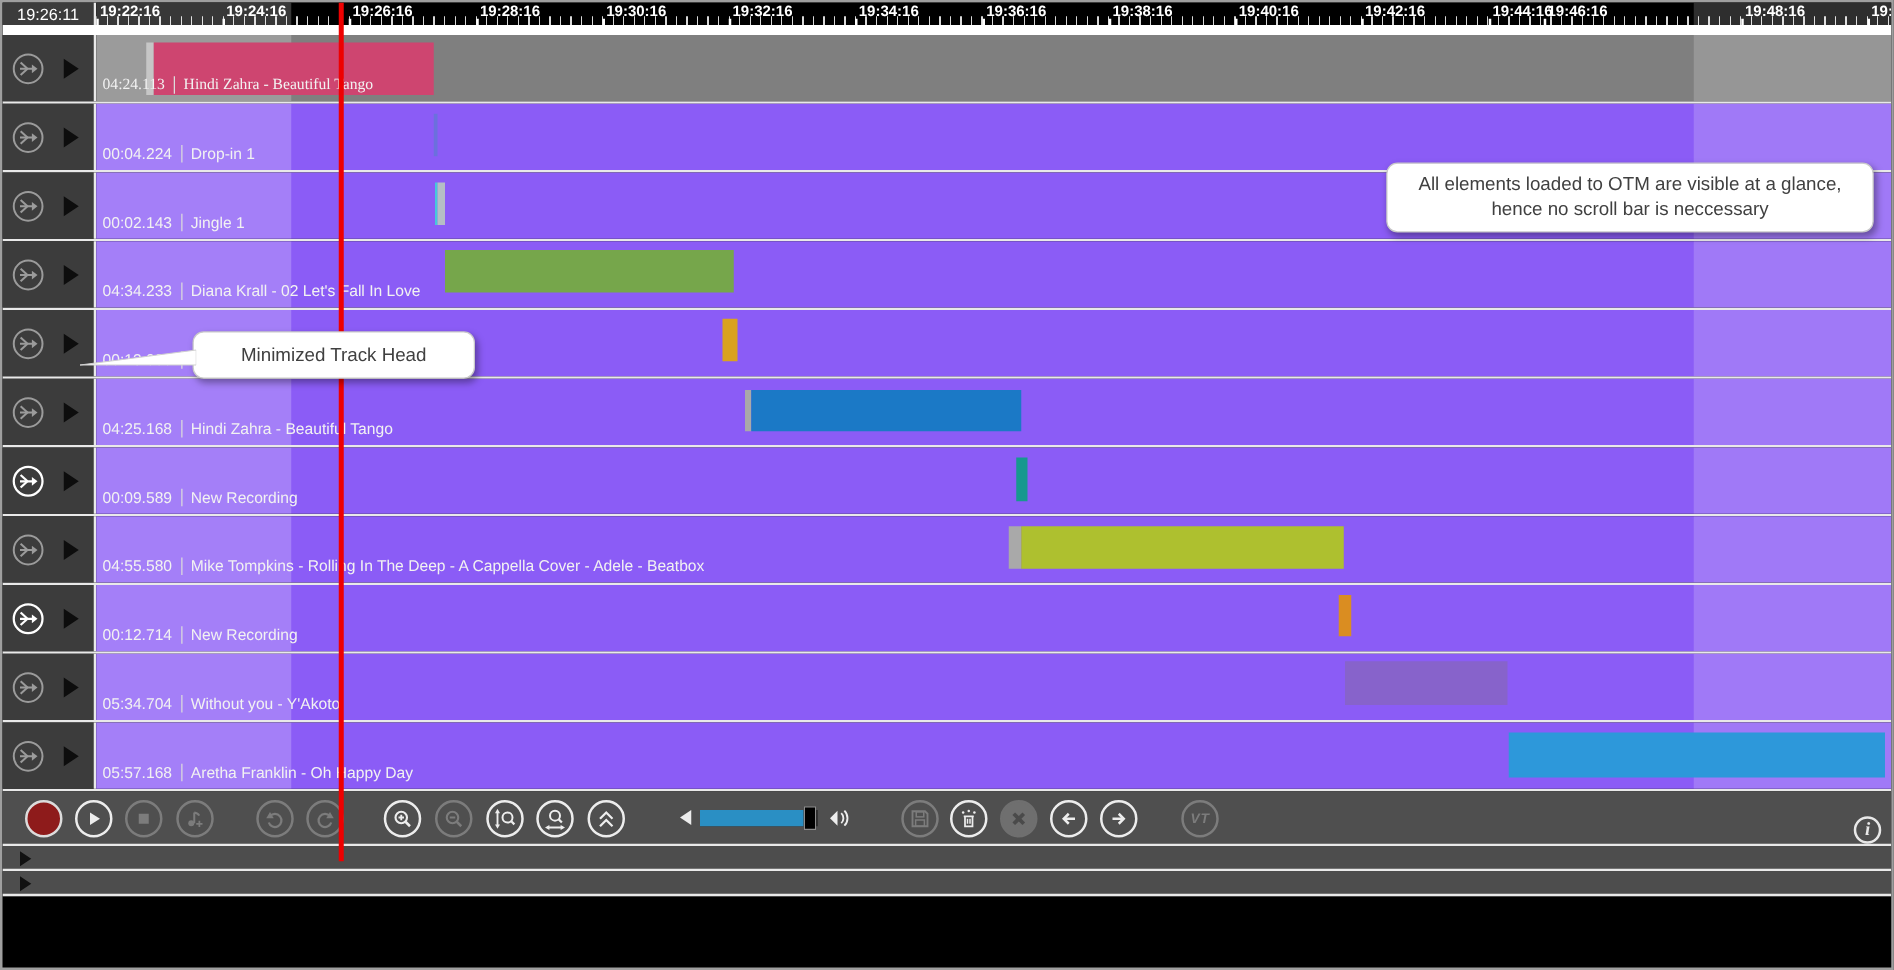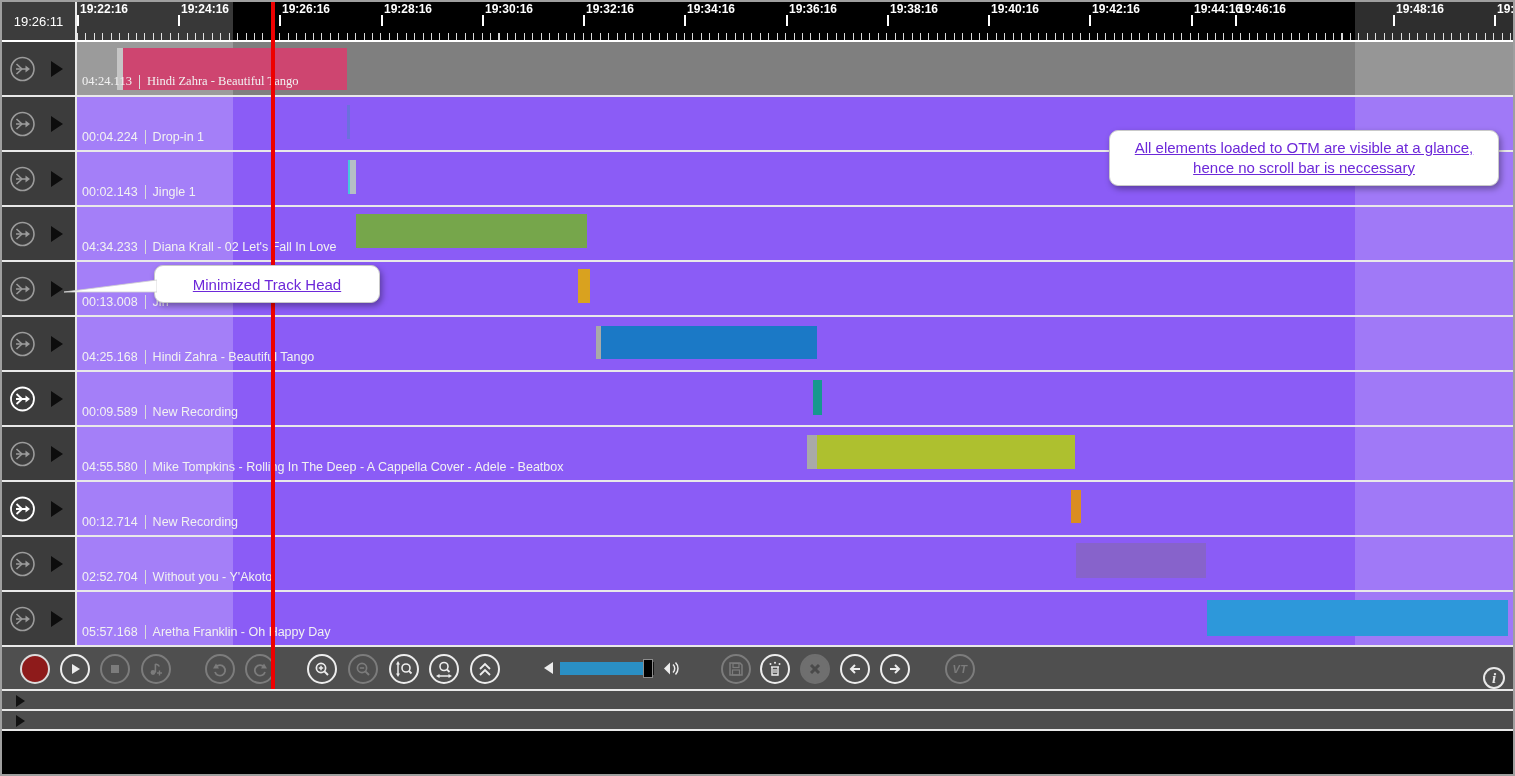--- a/index.html
+++ b/index.html
@@ -3,21 +3,21 @@
 <meta charset="utf-8">
 <style>
   * { margin:0; padding:0; box-sizing:border-box; }
   html,body { background:#ffffff; }
   body { font-family:"Liberation Sans", sans-serif; }
   .window {
     position:relative; width:1515px; height:776px;
     border:2px solid #9f9f9f; background:#000; overflow:hidden;
   }
   
-  .ruler-row { display:flex; height:40px; border-bottom:2px solid #ffffff; }
+  .ruler-row { display:flex; height:26px; border-bottom:8px solid #ffffff; }
   .current-time {
     width:75px; background:#3c3c3c; color:#fff; font-size:13px;
     display:flex; align-items:center; justify-content:center;
     border-right:2px solid #e9e9e9; flex:none;
   }
   .ruler { position:relative; flex:1; background:#000; overflow:hidden; }
   .ticks {
     position:absolute; left:0; right:0; bottom:0; height:7px;
     background:repeating-linear-gradient(90deg, rgba(255,255,255,.85) 0 1px, transparent 1px 8.43px);
   }
@@ -78,23 +78,23 @@
   
   .panel { position:relative; height:20px; background:#4d4d4d; border-bottom:2px solid #e9e9e9; }
   .panel:last-child { border-bottom:none; height:19px; }
   .panel-arrow {
     position:absolute; left:14px; top:4px; width:0; height:0;
     border-left:9px solid #111; border-top:6px solid transparent; border-bottom:6px solid transparent;
   }
   
   .callout {
     position:absolute; background:#fff; border:1px solid #c9c9c9; border-radius:9px;
-    color:#6d28d9; font-size:15px; z-index:10;
+    color:#404040; font-size:15px; z-index:10;
     box-shadow:2px 3px 6px rgba(0,0,0,0.35);
-    display:flex; align-items:center; justify-content:center; text-align:center;text-decoration:underline;
+    display:flex; align-items:center; justify-content:center; text-align:center;
   }
   .co-otm { left:1107px; top:128px; width:390px; height:56px; padding:6px 14px; line-height:20px; }
   .co-min { left:152px; top:263px; width:226px; height:38px; }
   .co-exp { left:310px; top:611px; width:220px; height:36px; }
   .co-tail { position:absolute; }
 </style>
 </head>
 <body>
 
 <div class="window">
@@ -344,21 +344,21 @@
           <line x1="7.5" y1="18.5" x2="13" y2="13.5" stroke="#9b9b9b" stroke-width="1.6"></line>
           <polygon points="16.5,10 21,13.5 16.5,17" fill="#9b9b9b"></polygon>
         </svg>
       <div class="play-btn"></div>
     </div>
     <div class="track-content">
       <div class="shade-past"></div>
       <div class="shade-future"></div>
       <div class="clip" style="left:999px;top:6px;width:130px;height:35px;background:#8763cb"></div>
       <div class="track-label">
-          <span>02:52.704</span>
+          <span>05:34.704</span>
           <span class="lbl-div"></span>
           <span>Without you - Y'Akoto</span>
         </div>
     </div>
   </div>
 
   <div class="track">
     <div class="track-head">
       <svg class="route-icon" width="27" height="27" viewBox="0 0 27 27">
           <circle cx="13.5" cy="13.5" r="11.5" fill="none" stroke="#9b9b9b" stroke-width="1.6"></circle>

